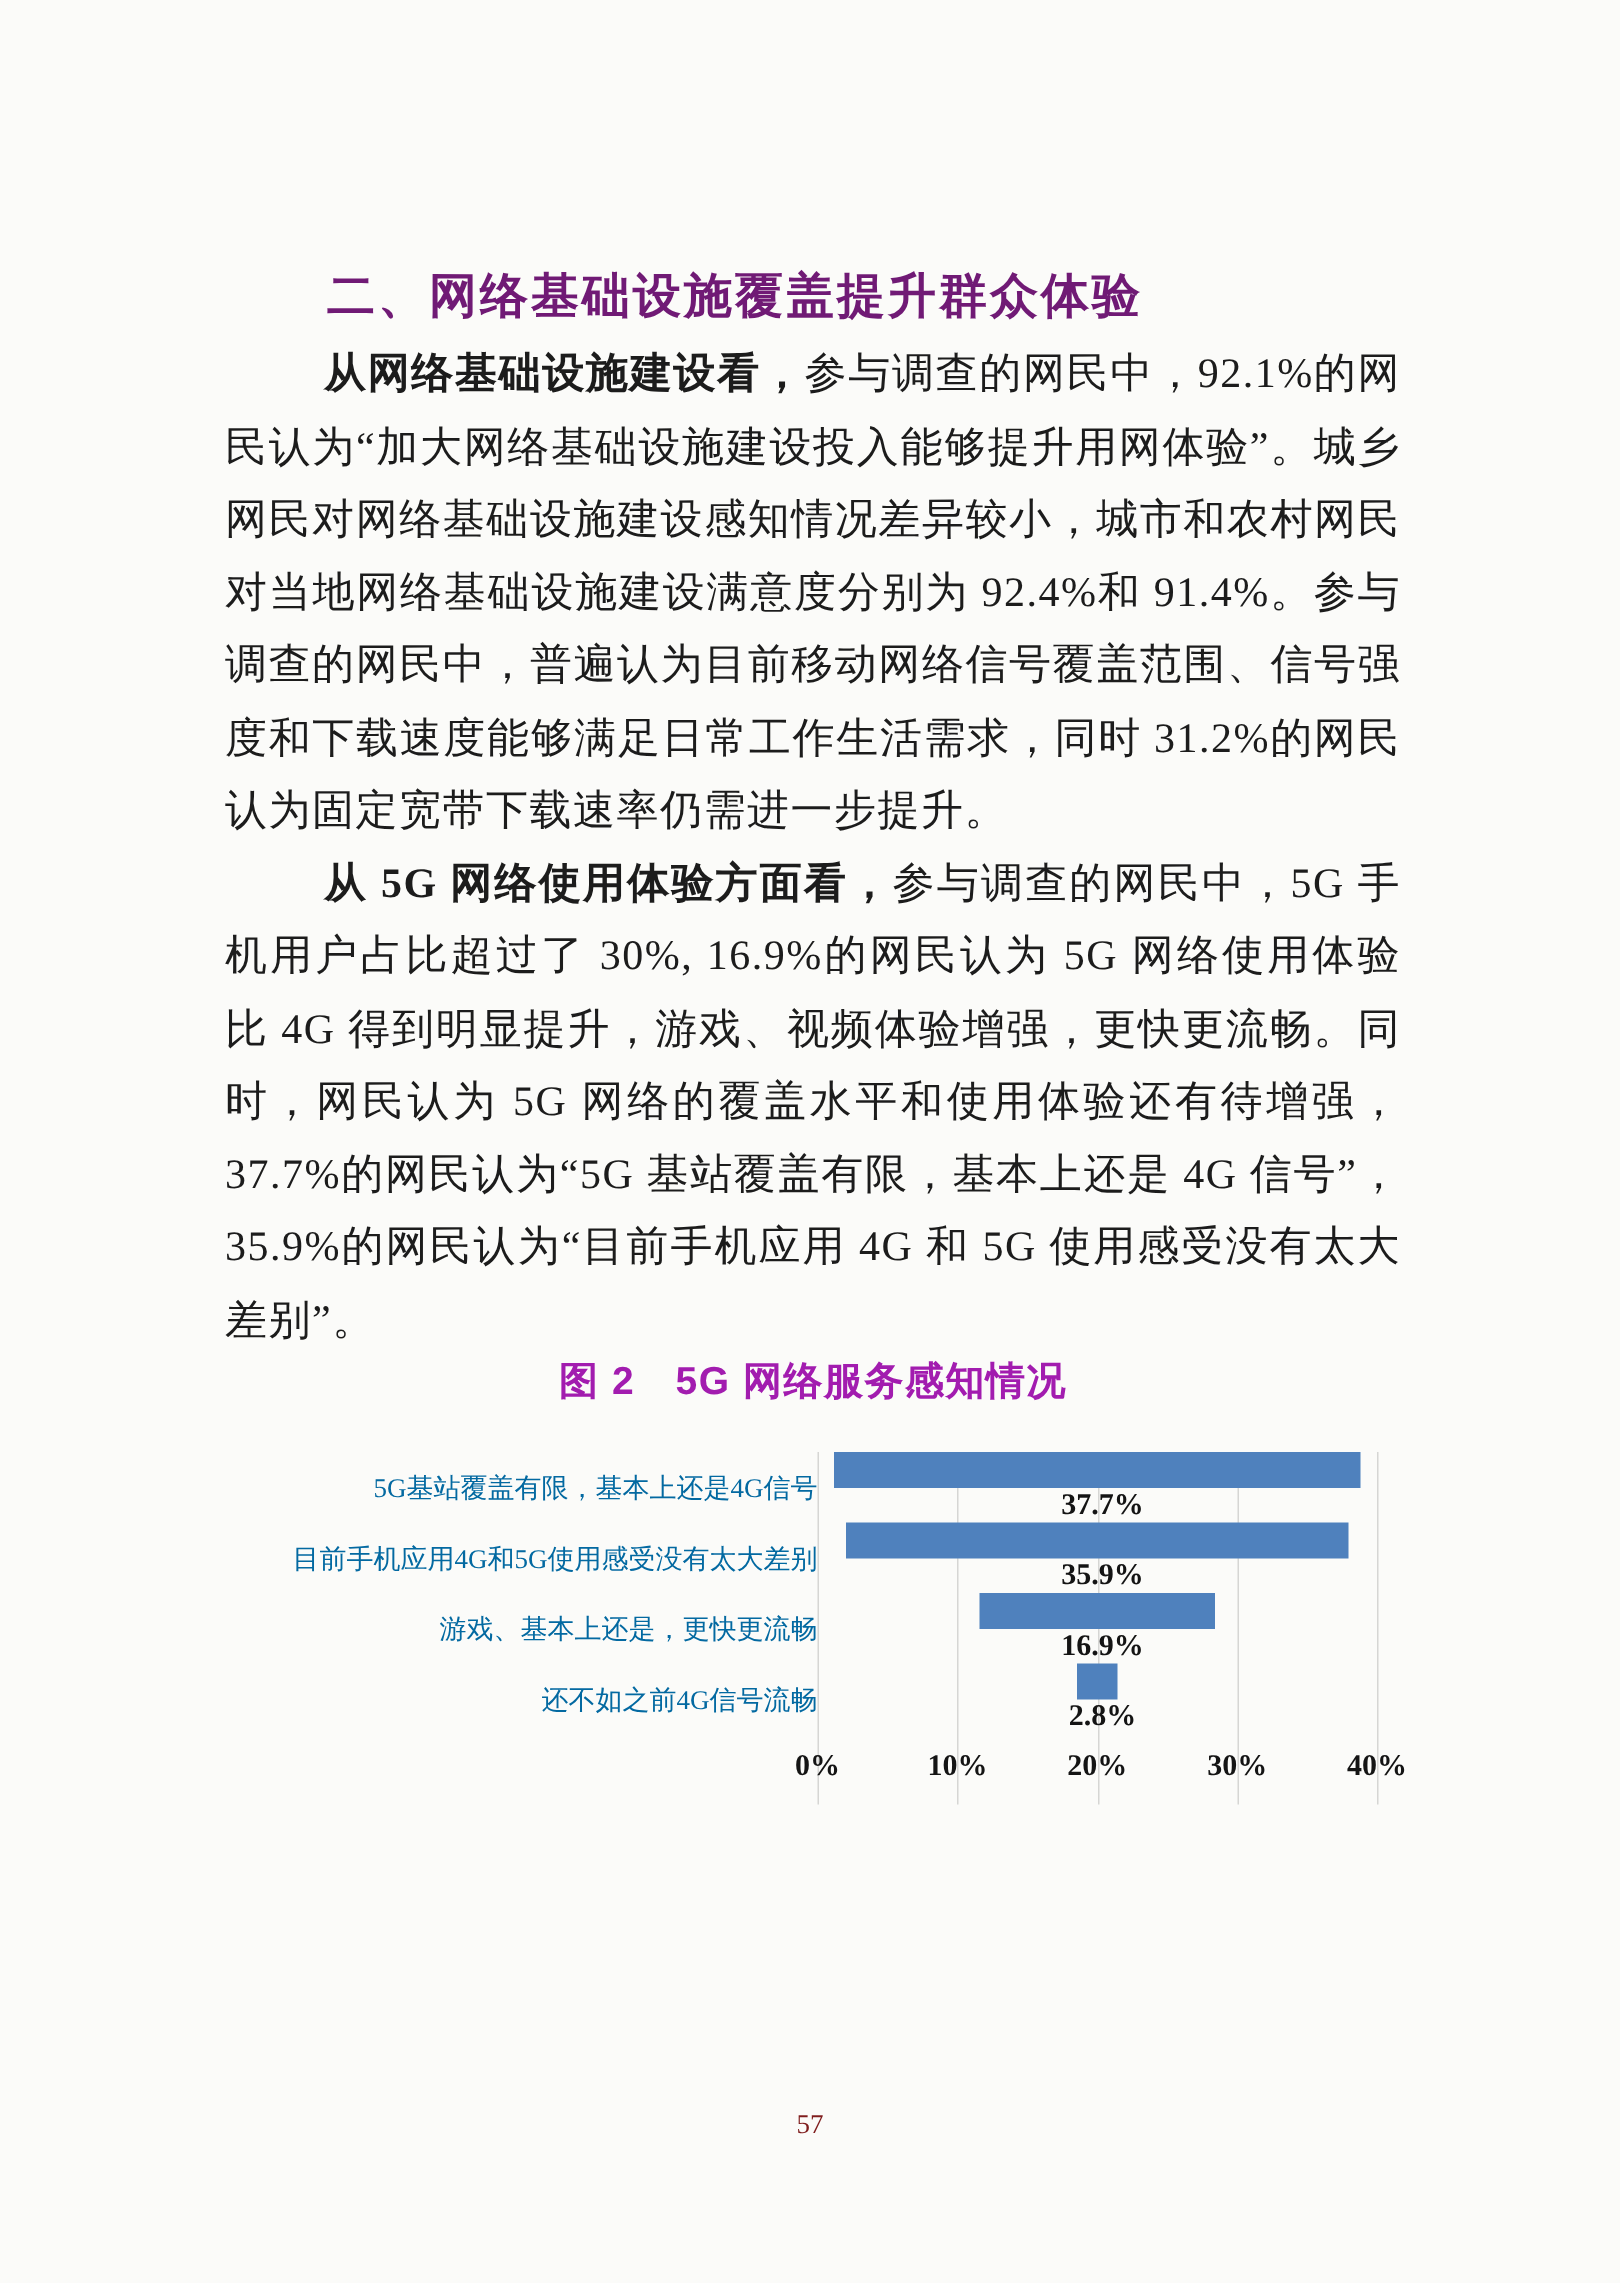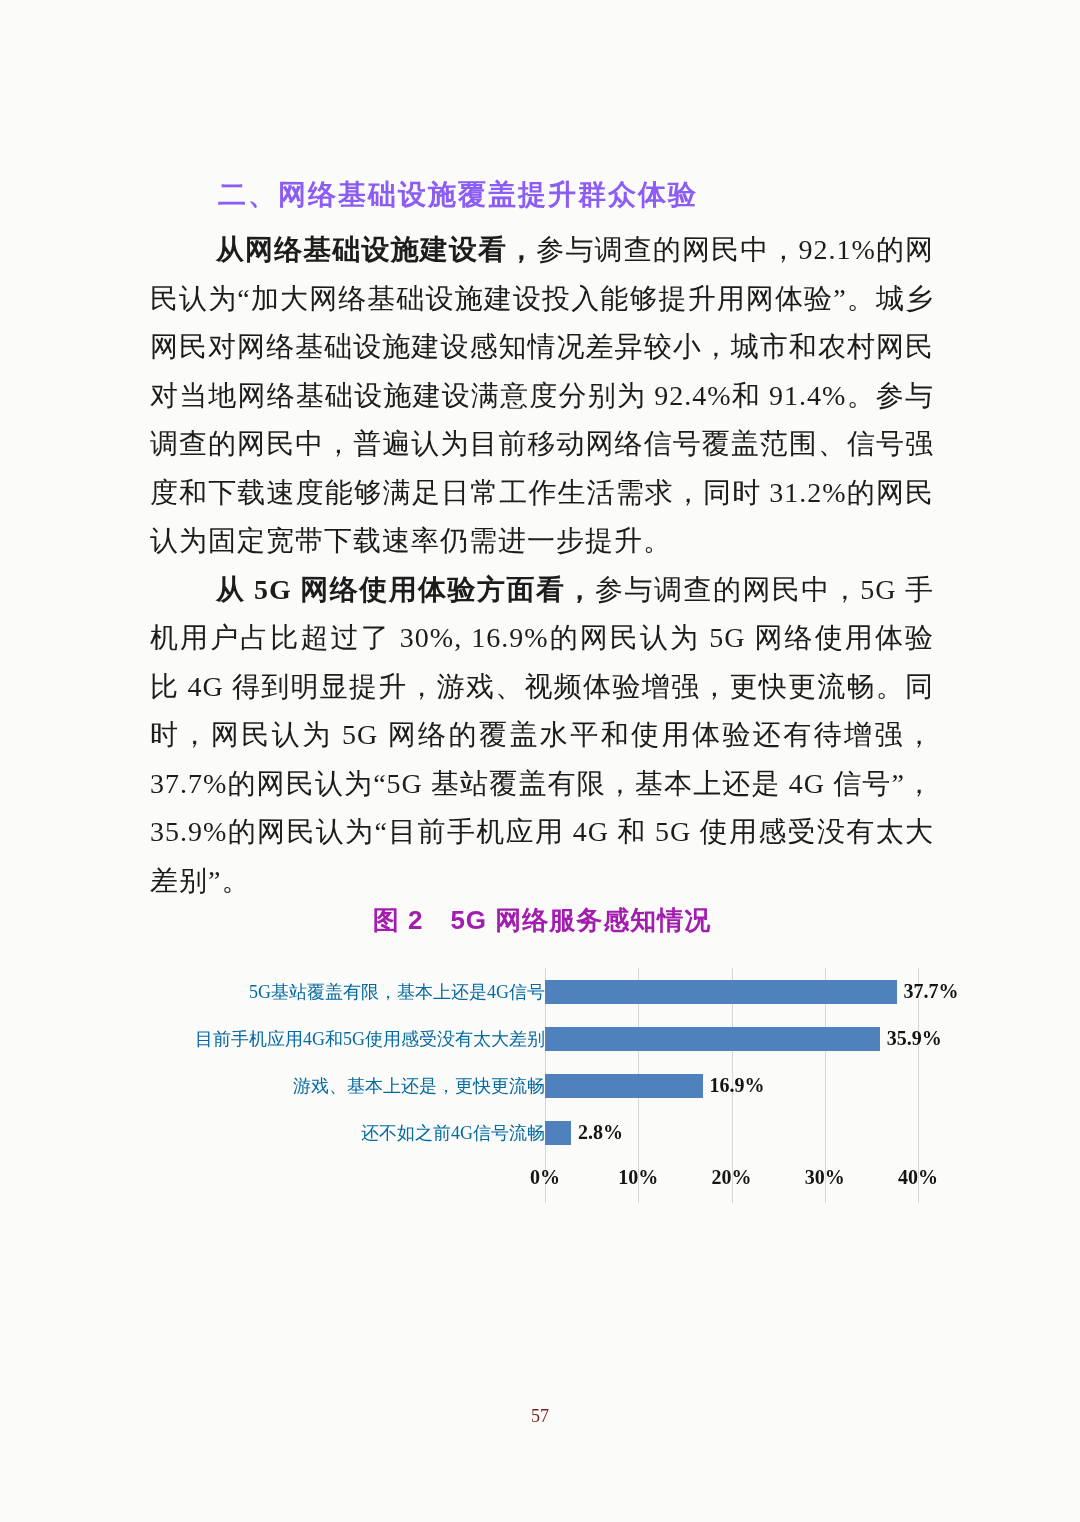--- a/index.html
+++ b/index.html
@@ -10,22 +10,22 @@
     color:#1e1e1e;
     position:relative;
     overflow:hidden;
   }
   .page { position:absolute; inset:0; }
 
   .heading {
     position:absolute; left:150px; top:176px; width:784px;
     padding-left:68px;
     font-family:"Liberation Sans","DejaVu Sans",sans-serif;
-    font-weight:bold; font-size:28px; letter-spacing:2px;
-    color:#8b5cf6;
+    font-weight:bold; font-size:32px; letter-spacing:2px;
+    color:#701a75;
   }
 
   .body-text {
     position:absolute; left:150px; top:226px; width:784px;
     font-size:28px; line-height:48.5px; letter-spacing:1px;
     text-align:justify; text-justify:inter-ideograph;
     color:#1c1c1c;
   }
   .para { text-indent:66px; }
   .para .lead { font-weight:bold;margin-top:28px; }
@@ -41,21 +41,21 @@
   .chart { position:absolute; left:170px; top:968px; width:860px; }
   .chart-grid { position:absolute; left:375px; top:0; width:373px; height:235px; }
   .gridline { position:absolute; top:0; bottom:0; width:1px; background:#d6d6d4; }
   .chart-rows { position:relative; }
   .chart-row { display:flex; align-items:center; height:47px; }
   .cat-label {
     width:375px; padding-right:0; text-align:right;
     font-size:18px; letter-spacing:0px; color:#0369a1;
     white-space:nowrap;
   }
-  .bar-track { position:relative; width:373px; height:47px; display:flex; align-items:center; }
+  .bar-track { position:relative; width:373px; height:47px; display:flex; align-items:center;flex-direction:column; }
   .bar { height:24px; flex:none; }
   .val-label {
     margin-left:7px; font-weight:bold; font-size:20px;
     white-space:nowrap; color:#141414;
   }
   .chart-xaxis { position:relative; margin-left:375px; width:373px; height:26px; margin-top:10px; }
   .tick {
     position:absolute; top:0; transform:translateX(-50%);
     font-weight:bold; font-size:20px; color:#141414; white-space:nowrap;
   }

